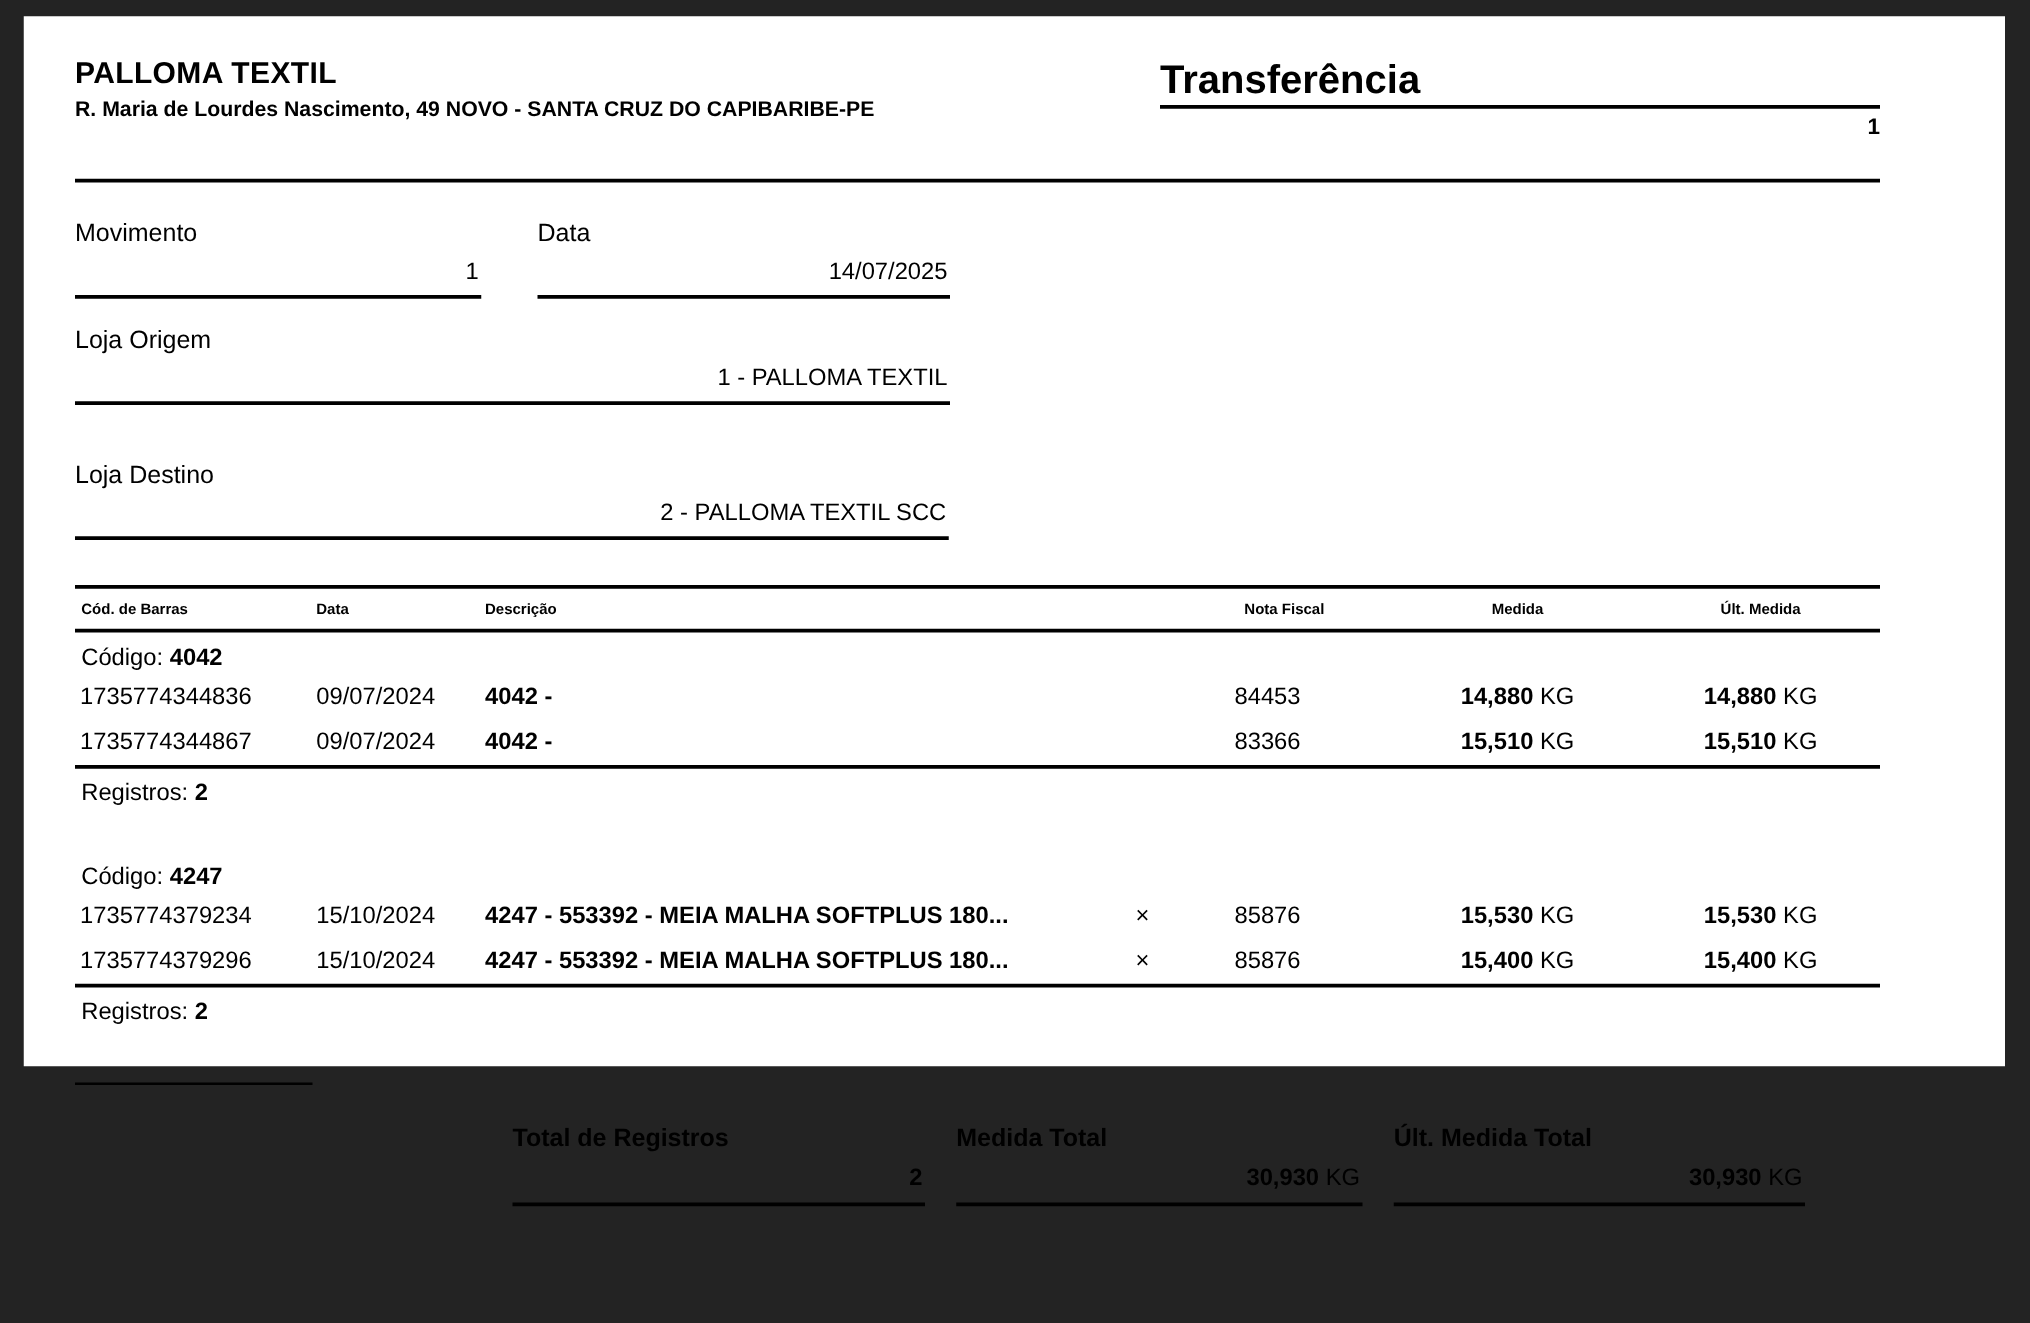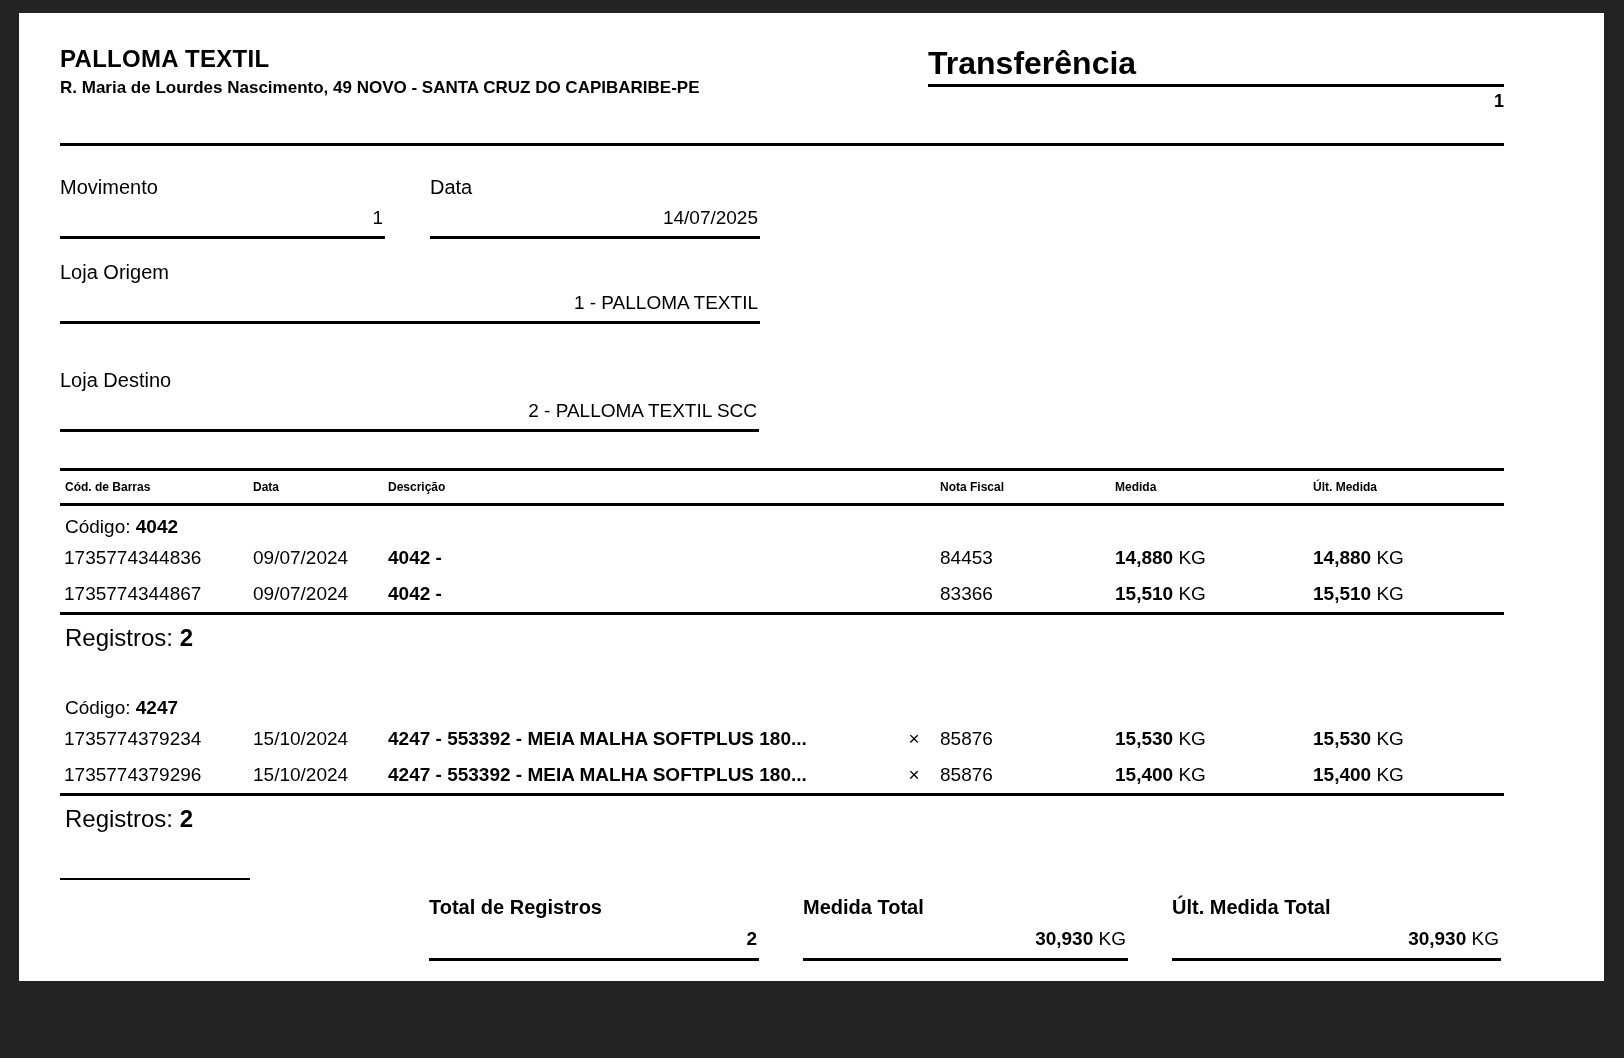--- a/index.html
+++ b/index.html
@@ -6,21 +6,21 @@
   html, body {
     width: 1624px; height: 1058px;
     background: #232323;
     font-family: "Liberation Sans", "DejaVu Sans", sans-serif;
     color: #000;
     overflow: hidden;
   }
   .page {
     position: absolute;
     left: 19px; top: 13px;
-    width: 1585px; height: 968px;
+    width: 1585px; height: 840px;
     background: #ffffff;
   }
   .content {
     padding: 32px 100px 0 41px; 
     width: 100%;
   }
 
   
   .header-row { display: flex; justify-content: space-between; min-height: 88px; }
   .company-name { font-size: 24px; font-weight: bold; letter-spacing: 0.3px; }
@@ -59,38 +59,38 @@
     grid-template-columns: 193px 135px 500px 52px 175px 198px 191px;
     align-items: baseline;
   }
   .thead {
     border-top: 3px solid #000;
     border-bottom: 3px solid #000;
     padding: 9px 0;
     font-weight: bold; font-size: 12px;
   }
   .c-left { text-align: left; }
-  .c-right { text-align: left; }
+  .c-right { text-align: center; }
   .c-center { text-align: center; }
   .pad-l { padding-left: 5px; }
   .nota-pad { padding-right: 27px; }
   .group-code { font-size: 19px; padding: 10px 0 2px 5px; }
   .group-code b, .registros b { font-weight: bold; }
   .trow { font-size: 19px; padding: 7px 0; }
   .trow .desc { font-weight: bold; }
   .trow .barcode { padding-left: 4px; }
   .num-bold { font-weight: bold; }
   .unit { font-weight: normal; }
   .group-rows { border-bottom: 3px solid #000; }
-  .registros { font-size: 24px; padding: 9px 0 5px 5px; }
+  .registros { font-size: 19px; padding: 9px 0 5px 5px; }
   .group + .group { margin-top: 30px; }
 
   
   .sig-line { width: 190px; border-top: 2px solid #000; margin-top: 40px; }
-  .totals-row { display: flex; gap: 44px; margin-top: 16px; }
+  .totals-row { display: flex; gap: 25px; margin-top: 32px; }
   .totals-row .spacer { width: 325px; }
   .w-total-reg { width: 330px; }
   .w-medida-total { width: 325px; }
   .w-ult-total { width: 329px; }
   .total-field .f-label { font-size: 20px; font-weight: bold; }
   .total-field .f-value {
     font-size: 19px; text-align: right;
     padding: 9px 2px 8px 0;
     border-bottom: 3px solid #000;
   }

